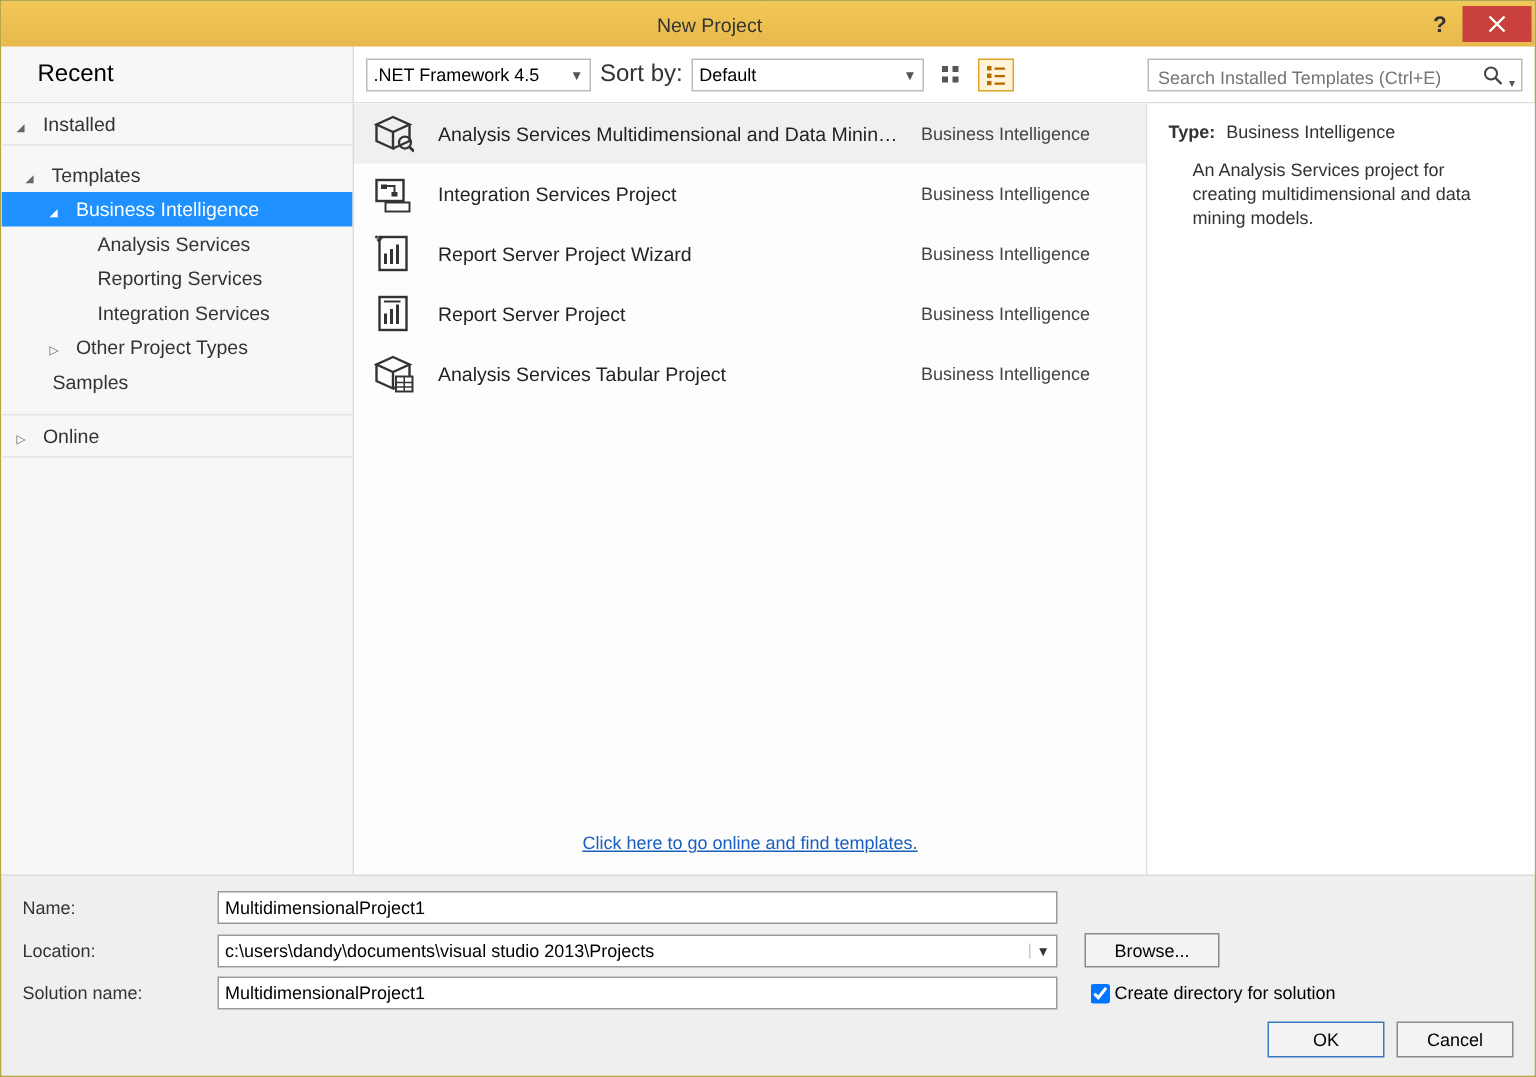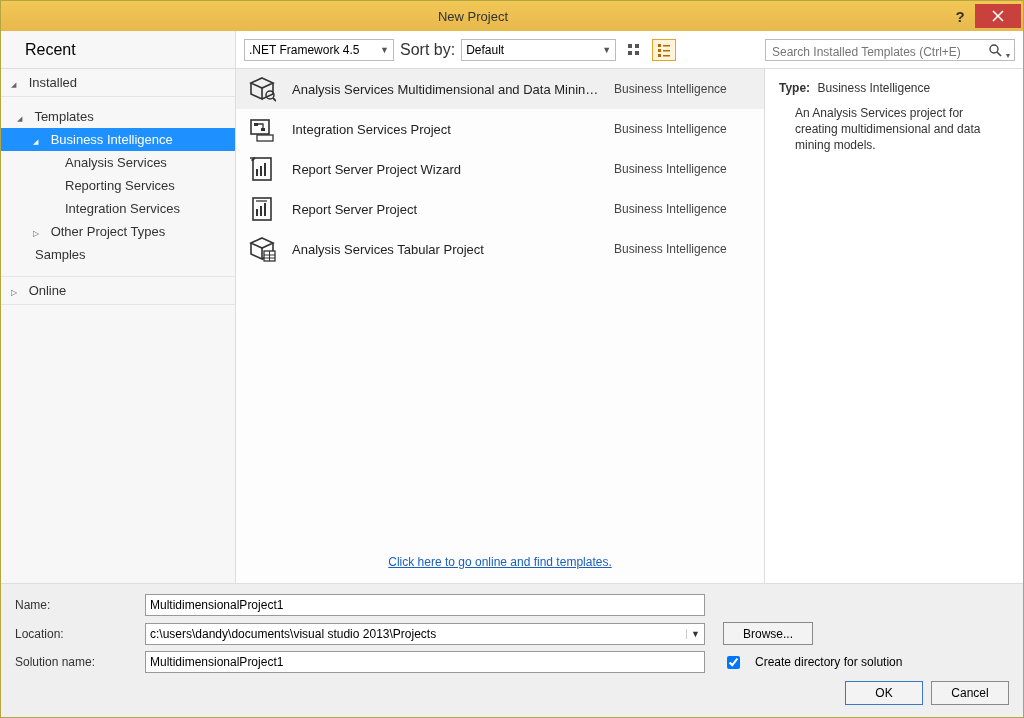--- a/index.html
+++ b/index.html
@@ -53,21 +53,21 @@
   
   .form { background:#efefef; padding:10px 14px 12px; border-top:1px solid #ddd; }
   .form-row { display:flex; align-items:center; margin-bottom:6px; }
   .form-row .lbl { width:130px; font-size:12px; color:#333; }
   .form-row input.text { height:22px; border:1px solid #999; font-size:12px; padding:0 4px; background:#fff; }
   .form-row .name-input { width:560px; }
   .form-row .loc-combo { width:560px; height:22px; border:1px solid #999; background:#fff; display:flex; align-items:center; font-size:12px;}
   .form-row .loc-combo input { border:none; flex:1; outline:none; font-size:12px; padding:0 4px;}
   .form-row .loc-combo .arrow { width:18px; text-align:center; font-size:9px; color:#333; border-left:1px solid #ccc;}
   .form-row .browse { margin-left:18px; width:90px; height:23px; font-size:12px; border:1px solid #8a8a8a; background:#f3f3f3; cursor:pointer;}
-  .form-row .chk-wrap { margin-left:18px; display:flex; align-items:center; font-size:12px; gap:12px;}
+  .form-row .chk-wrap { margin-left:18px; display:flex; align-items:center; font-size:12px; gap:0;}
   .buttons { display:flex; justify-content:flex-end; gap:8px; margin-top:8px; }
   .buttons button { width:78px; height:24px; font-size:12px; border:1px solid #8a8a8a; background:#f3f3f3; cursor:pointer;}
   .buttons button.primary { border:1px solid #3b78c4; }
 </style>
 </head>
 <body>
 
 <div class="window">
 
   <div class="titlebar">

